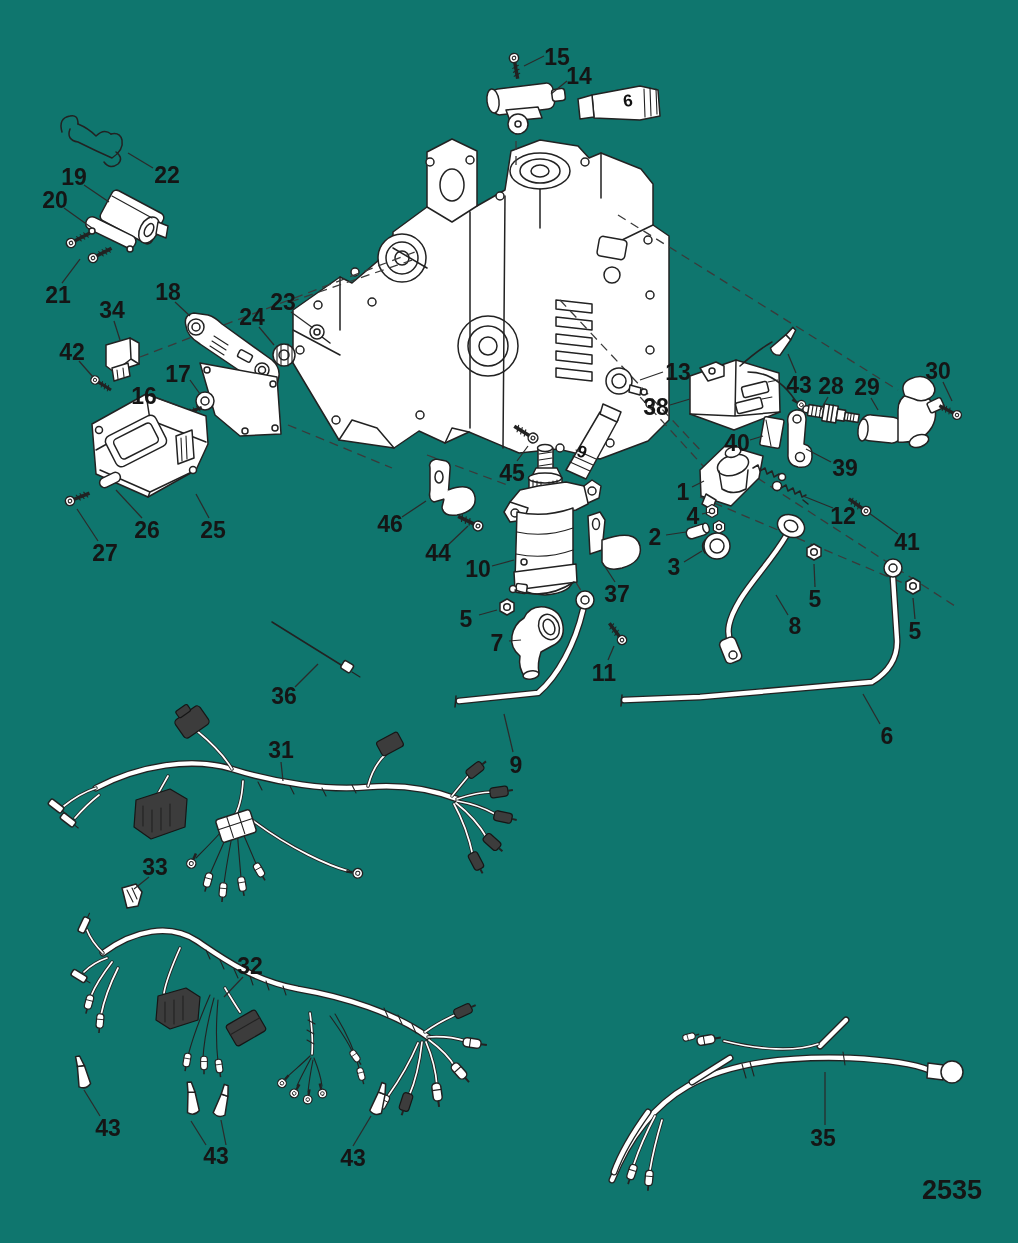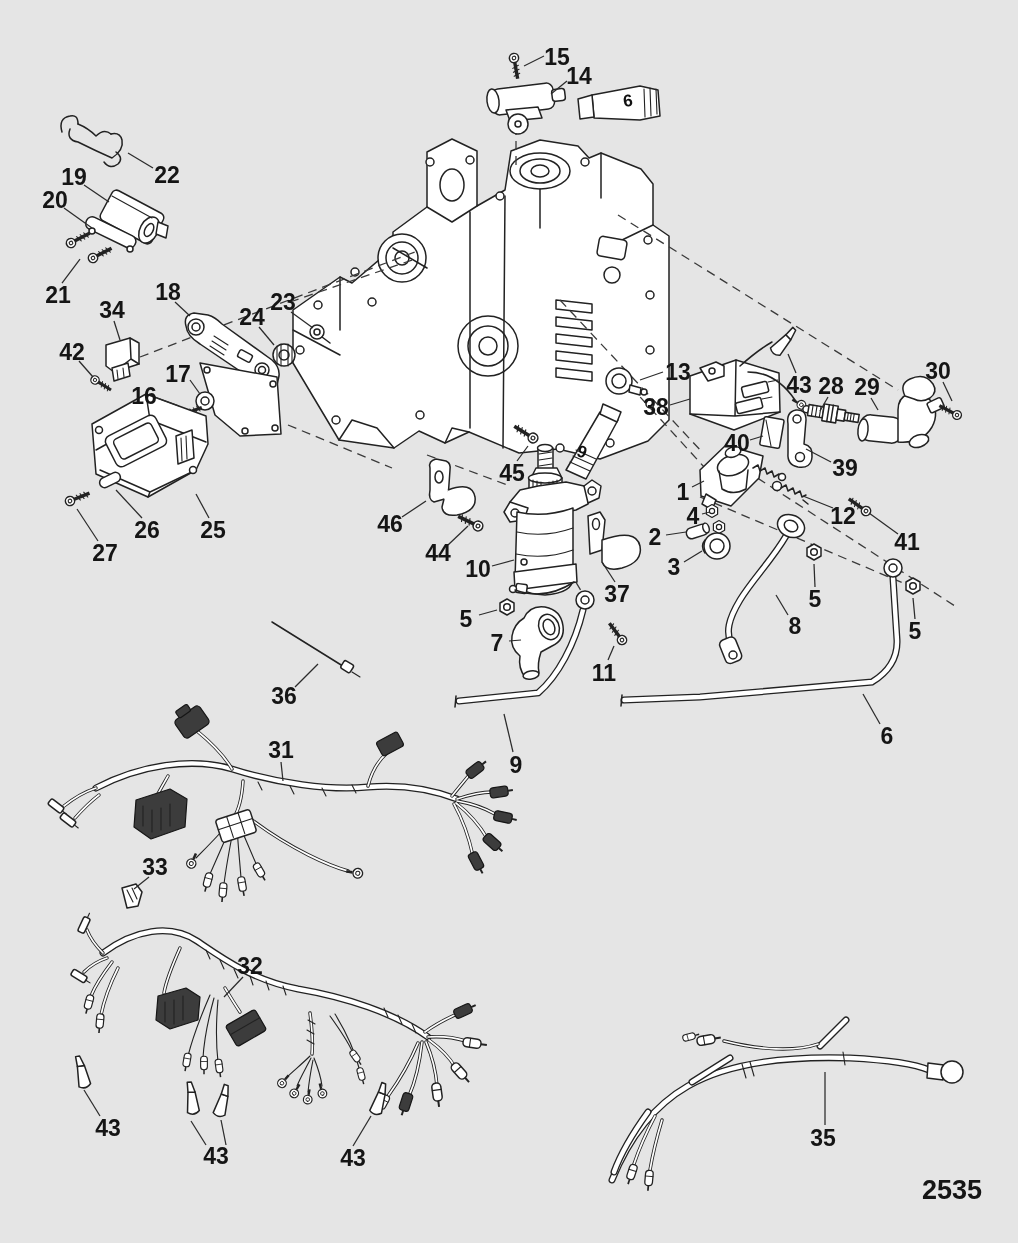--- a/index.html
+++ b/index.html
@@ -1,16 +1,16 @@
 <!DOCTYPE html>
 <html><head>
 <meta charset="utf-8">
 <style>
   html,body{margin:0;padding:0;background:#fff;}
-  .page{position:relative;width:1018px;height:1243px;background:#e5e5e5;overflow:hidden;
+  .page{position:relative;width:1018px;height:1243px;background:#0f766e;overflow:hidden;
         font-family:"Liberation Sans",sans-serif;}
   svg{display:block;}
   .ln{fill:none;stroke:#222;stroke-width:1.5;stroke-linecap:round;stroke-linejoin:round;}
   .thin{fill:none;stroke:#222;stroke-width:1.1;stroke-linecap:round;}
   .fw{fill:#fff;stroke:#222;stroke-width:1.5;stroke-linejoin:round;}
   .fd{fill:#3c3c3c;stroke:#161616;stroke-width:1.2;stroke-linejoin:round;}
   .dash{fill:none;stroke:#3a3a3a;stroke-width:1.3;stroke-dasharray:9 6;}
   .leader{stroke:#2b2b2b;stroke-width:1.25;fill:none;}
   .tube-o{fill:none;stroke:#222;stroke-width:7;stroke-linecap:round;}
   .tube-i{fill:none;stroke:#fff;stroke-width:4.4;stroke-linecap:round;}

